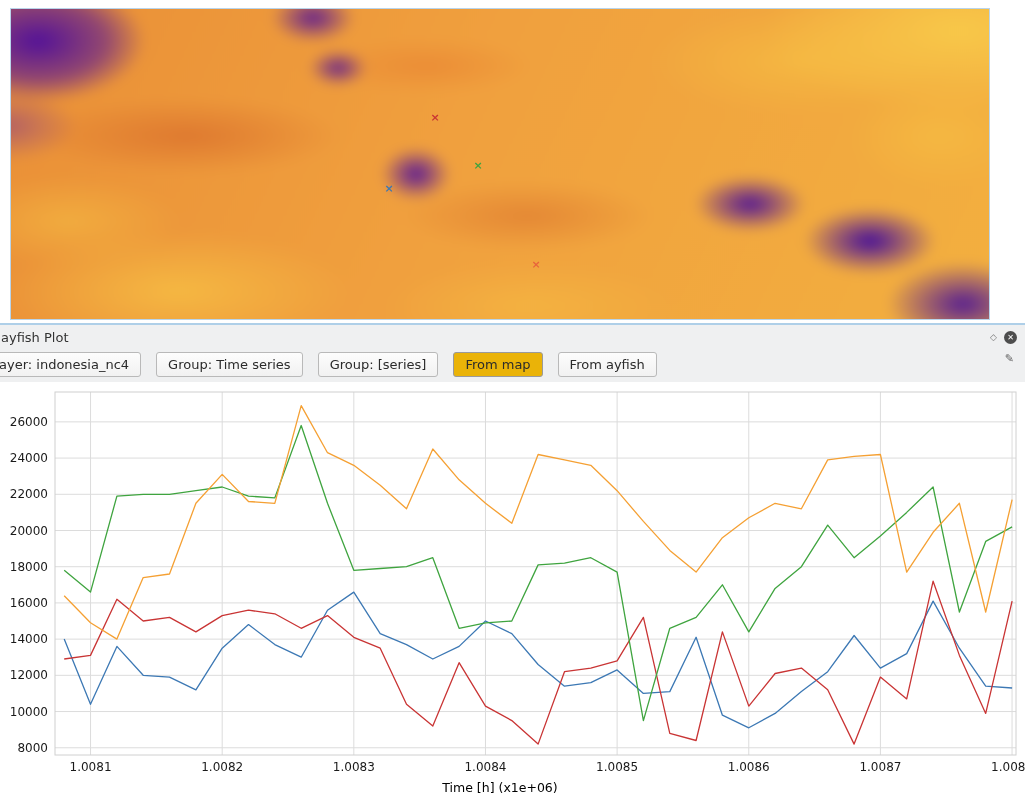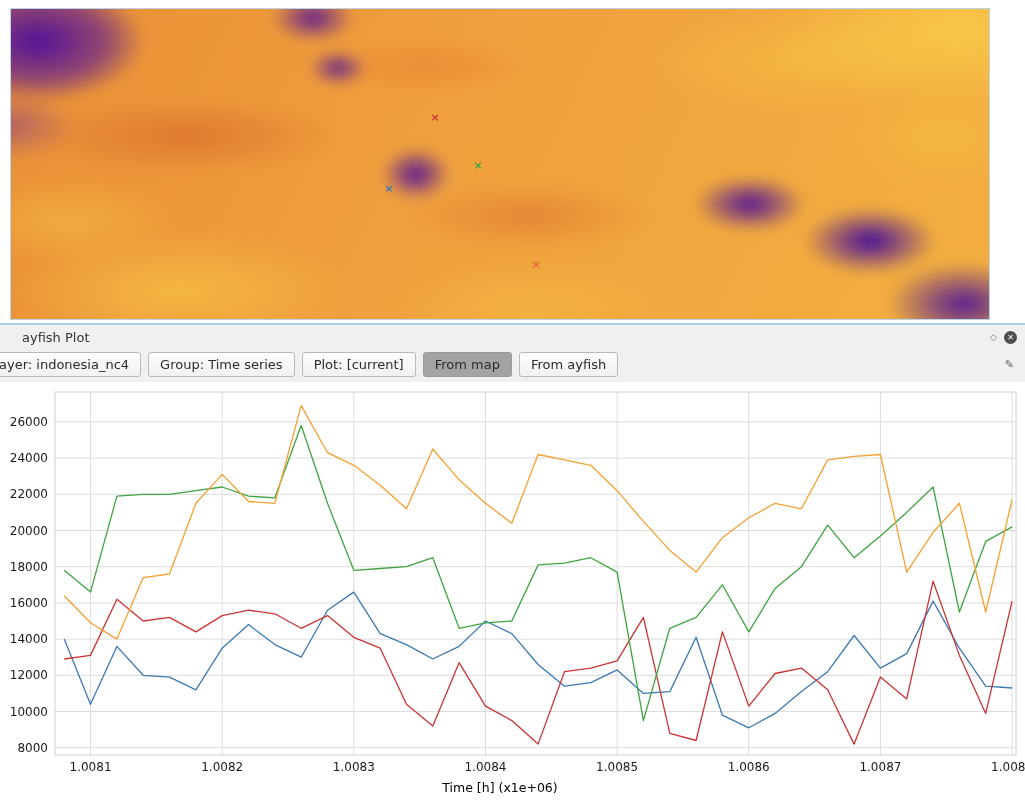--- a/index.html
+++ b/index.html
@@ -32,33 +32,33 @@
       radial-gradient(ellipse 150px 60px at 75px 230px, rgba(247,195,68,0.50) 0%, rgba(247,195,68,0) 75%),
       radial-gradient(ellipse 190px 60px at 535px 315px,rgba(247,195,68,0.45) 0%, rgba(247,195,68,0) 75%),
       radial-gradient(ellipse 120px 70px at 945px 145px,rgba(247,195,68,0.50) 0%, rgba(247,195,68,0) 75%),
       linear-gradient(115deg,#e98e36 0%,#f0a03e 45%,#f3b03f 100%);
   }
   .mk{position:absolute;transform:translate(-50%,-50%);font:700 11px "DejaVu Sans",sans-serif;line-height:1;}
   
   .splitter{height:2px;background:#aecfe8;margin-top:3px;}
   
   .panel{background:#eff0f1;}
-  .panel-header{height:24px;display:flex;align-items:center;padding:0 8px 0 1px;margin-left:21px;}
+  .panel-header{height:24px;display:flex;align-items:center;padding:0 8px 0 1px;}
   .panel-title{font-size:13px;color:#333;}
   .hdr-icons{margin-left:auto;display:flex;gap:7px;align-items:center;}
   .float-ic{color:#777;font-size:9px;cursor:default;}
   .close-ic{width:13px;height:13px;border-radius:50%;background:#4d4d4d;color:#fff;
     font-size:8px;line-height:13px;text-align:center;display:inline-block;cursor:default;}
   
-  .toolbar{display:flex;align-items:center;padding:3px 8px 5px 0;}
+  .toolbar{display:flex;padding:3px 8px 5px 0;gap:8px;}
   .tb-btn{font:13px "DejaVu Sans",sans-serif;color:#2b2b2b;
     background:linear-gradient(#fdfdfd,#f1f1f1);border:1px solid #b9b9b9;border-radius:3px;
     padding:4px 11px;margin-left:7px;white-space:nowrap;cursor:default;}
   .tb-btn.first{margin-left:-13px;}
-  .tb-btn.active{background:#a3a3a3;border-color:#9a9a9a;}
+  .tb-btn.active{background:#eab308;border-color:#9a9a9a;}
   .tb-spacer{flex:1;}
   .tool-ic{color:#666;font-size:11px;margin-right:3px;}
   
   .chart-wrap{background:#fff;}
   svg text{font-family:"DejaVu Sans",sans-serif;}
 </style>
 </head>
 <body>
 
 <div class="page">
@@ -81,21 +81,21 @@
       <span class="panel-title">ayfish Plot</span>
       <span class="hdr-icons">
         <span class="float-ic">◇</span>
         <span class="close-ic">✕</span>
       </span>
     </div>
 
     <div class="toolbar">
       <button class="tb-btn first">ayer: indonesia_nc4</button>
       <button class="tb-btn">Group: Time series</button>
-      <button class="tb-btn">Plot: [current]</button>
+      <button class="tb-btn">Group: [series]</button>
       <button class="tb-btn active">From map</button>
       <button class="tb-btn">From ayfish</button>
       <span class="tb-spacer"></span>
       <span class="tool-ic">✎</span>
     </div>
 
     <div class="chart-wrap">
       <svg id="plot" width="1025" height="418">
           <g>
             <line x1="90.54383561643836" y1="10" x2="90.54383561643836" y2="373" stroke="#dcdcdc" stroke-width="1"></line>

